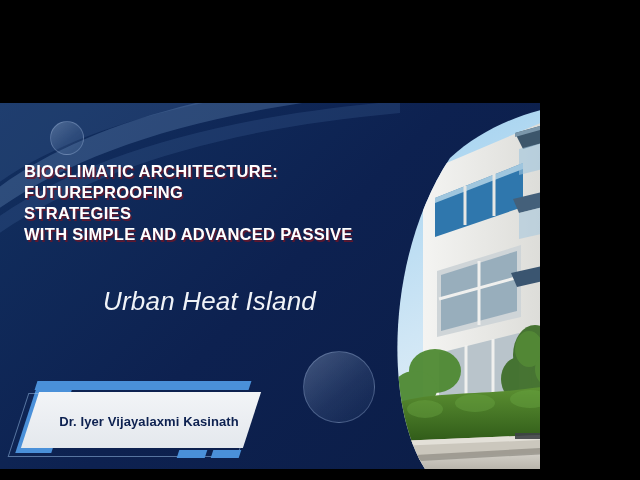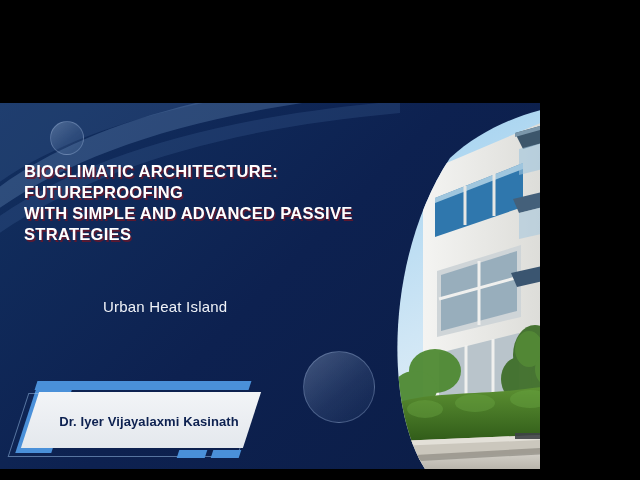--- a/index.html
+++ b/index.html
@@ -89,26 +89,27 @@
     font-size: 16.5px;
     font-weight: bold;
     color: #ffffff;
     letter-spacing: 0.3px;
     line-height: 1.28;
     text-shadow: 1.5px 1.5px 0 rgba(120,20,35,0.75);
   }
   .subtitle {
     position: absolute;
     left: 103px;
-    top: 195px;
-    font-size: 15px;
+    top: 183px;
+    font-size: 26px;
     color: #f0f3f8;
     font-weight: normal;
     letter-spacing: 0.2px;
     z-index: 10;
+    font-style: italic;
   }
 
   
   .namecard {
     position: absolute;
     left: 0px;
     top: 278px;
     width: 300px;
     height: 82px;
     z-index: 20;
@@ -294,22 +295,22 @@
         <polygon points="0,338 245,328 245,333 0,343" fill="#e3e0d8"></polygon>
 
         <polygon points="0,356 245,346 245,366 0,366" fill="url(#pathg)"></polygon>
         <polygon points="20,352 200,342 206,348 26,358" fill="#8d8a82" opacity="0.7"></polygon>
         <rect x="120" y="330" width="34" height="6" fill="#3e4246" opacity="0.9"></rect>
       </svg>
     </div>
 
     <div class="title-block">
       <div class="title-line">BIOCLIMATIC ARCHITECTURE: FUTUREPROOFING</div>
+      <div class="title-line">STRATEGIES</div>
       <div class="title-line">WITH SIMPLE AND ADVANCED PASSIVE</div>
-      <div class="title-line">STRATEGIES</div>
     </div>
 
     <div class="subtitle">Urban Heat Island</div>
 
     <div class="namecard">
       <div class="nc-bar-top"></div>
       <div class="nc-accent-left"></div>
       <div class="nc-outline"></div>
       <div class="nc-panel"></div>
       <div class="nc-text">

